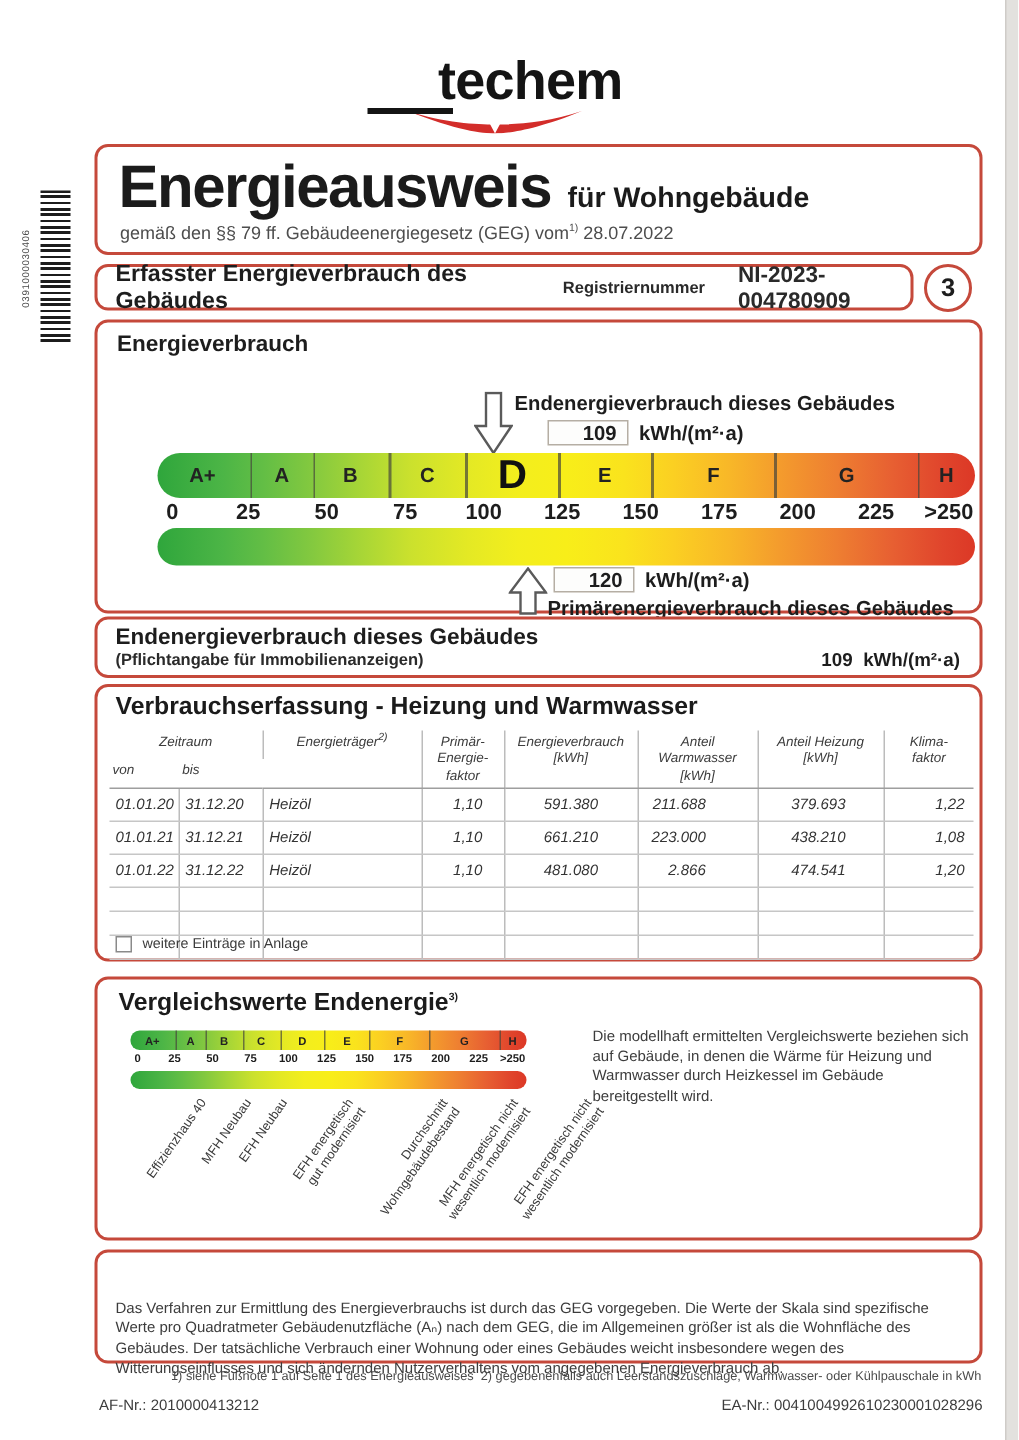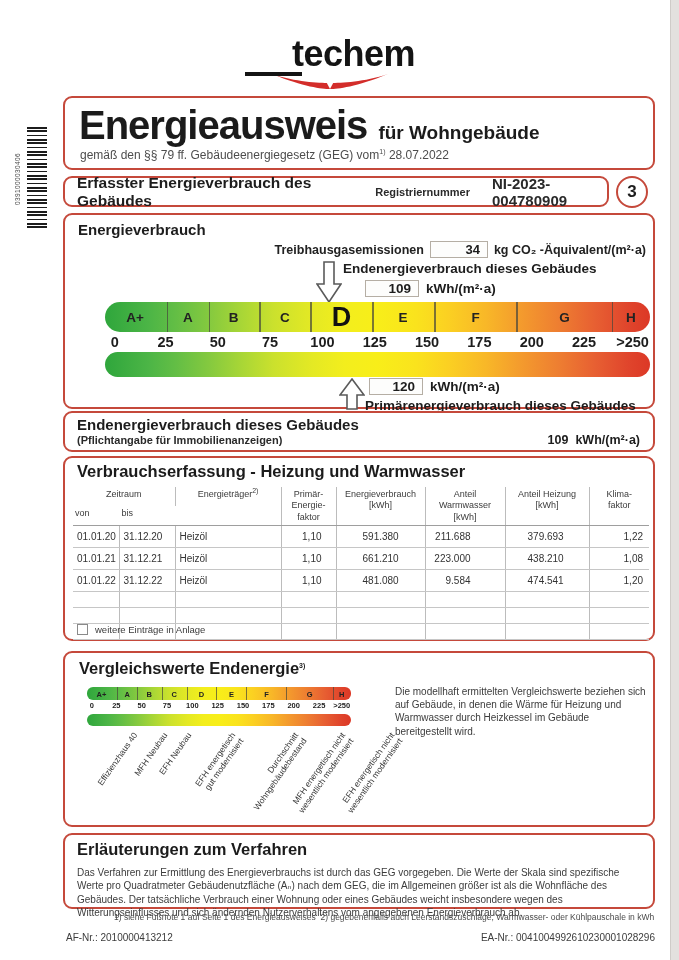--- a/index.html
+++ b/index.html
@@ -68,21 +68,21 @@
 
   
   .box-mand{left:63px;top:411px;width:592px;height:41px;}
   .mand-title{position:absolute;left:12px;top:3px;font-size:15px;font-weight:bold;color:#1d1d1d;}
   .mand-sub{position:absolute;left:12px;top:21px;font-size:11px;font-weight:bold;color:#2a2a2a;}
   .mand-val{position:absolute;right:13px;top:20px;font-size:12.5px;font-weight:bold;color:#1d1d1d;display:flex;gap:7px;}
 
   
   .box-table{left:63px;top:456px;width:592px;height:185px;}
   .table-title{position:absolute;left:12px;top:4px;font-size:16.5px;font-weight:bold;color:#1b1b1b;}
-  table.consum{position:absolute;left:8px;top:29px;width:576px;border-collapse:collapse;table-layout:fixed;}
+  table.consum{position:absolute;left:8px;top:29px;width:576px;border-collapse:collapse;table-layout:fixed;font-style:italic;}
   table.consum th{font-size:9px;font-weight:normal;color:#3c3c3c;vertical-align:top;padding:2px 2px;}
   table.consum th,table.consum td{border-right:1px solid #bcbcbc;}
   table.consum th:last-child,table.consum td:last-child{border-right:none;}
   table.consum thead th[rowspan],table.consum tr.sub th{border-bottom:1px solid #9e9e9e;}
   table.consum tr.sub .th-von{border-right:1px solid transparent;}
   table.consum td{font-size:10px;color:#333;border-bottom:1px solid #c6c6c6;padding:2px 4px;height:17px;}
   table.consum tr.empty td{height:11px;}
   .pre{white-space:pre-line;text-align:center;line-height:1.25;}
   .th-zeitraum{text-align:center;}
   .td-date{text-align:left;}
@@ -159,25 +159,20 @@
   <div class="rbox box-header">
     <span class="hdr-title">Erfasster Energieverbrauch des Gebäudes</span>
     <span class="reg-label">Registriernummer</span>
     <span class="reg-value">NI-2023-004780909</span>
   </div>
   <div class="page-circle">3</div>
 
   <div class="rbox box-energy">
     <div class="sec-title">Energieverbrauch</div>
 
-    <div class="ghg-line">
-      <span>Treibhausgasemissionen</span>
-      <span class="val-box" style="width:58px;font-size:13px;">34</span>
-      <span>kg CO₂ -Äquivalent/(m²·a)</span>
-    </div>
 
     <svg class="arrow-down" width="26" height="42" viewBox="0 0 26 42">
       <path d="M8 1 H18 V23 H25 L13 41 L1 23 H8 Z" fill="#ffffff" stroke="#5a5a5a" stroke-width="1.6"></path>
     </svg>
     <div class="end-label">Endenergieverbrauch dieses Gebäudes</div>
     <div class="end-value-line">
       <span class="val-box" style="font-size:13.5px;">109</span>
       <span>kWh/(m²·a)</span>
     </div>
 
@@ -289,21 +284,21 @@
           <td class="td-ww">223.000</td>
           <td class="td-hz">438.210</td>
           <td class="td-kf">1,08</td>
         </tr>
         <tr>
           <td class="td-date">01.01.22</td>
           <td class="td-date">31.12.22</td>
           <td class="td-fuel">Heizöl</td>
           <td class="td-pef">1,10</td>
           <td class="td-verb">481.080</td>
-          <td class="td-ww">9.584</td>
+          <td class="td-ww">2.866</td>
           <td class="td-hz">474.541</td>
           <td class="td-kf">1,20</td>
         </tr>
         <tr class="empty">
             <td></td>
             <td></td>
             <td></td>
             <td></td>
             <td></td>
             <td></td>
@@ -392,21 +387,20 @@
       <div class="rlabel" style="left:172px">EFH energetisch nicht
 wesentlich modernisiert</div>
     </div>
 
     <div class="comp-text">
       <p>Die modellhaft ermittelten Vergleichswerte beziehen sich auf Gebäude, in denen die Wärme für Heizung und Warmwasser durch Heizkessel im Gebäude bereitgestellt wird.</p>
     </div>
   </div>
 
   <div class="rbox box-expl">
-    <div class="expl-title">Erläuterungen zum Verfahren</div>
     <div class="expl-text">Das Verfahren zur Ermittlung des Energieverbrauchs ist durch das GEG vorgegeben. Die Werte der Skala sind spezifische Werte pro Quadratmeter Gebäudenutzfläche (Aₙ) nach dem GEG, die im Allgemeinen größer ist als die Wohnfläche des Gebäudes. Der tatsächliche Verbrauch einer Wohnung oder eines Gebäudes weicht insbesondere wegen des Witterungseinflusses und sich ändernden Nutzerverhaltens vom angegebenen Energieverbrauch ab.</div>
   </div>
 
   <div class="footnotes">
     <div class="fn1">1) siehe Fußnote 1 auf Seite 1 des Energieausweises  2) gegebenenfalls auch Leerstandszuschläge, Warmwasser- oder Kühlpauschale in kWh</div>
   </div>
   <div class="id-row">
     <span>AF-Nr.: 2010000413212</span>
     <span>EA-Nr.: 0041004992610230001028296</span>
   </div>

